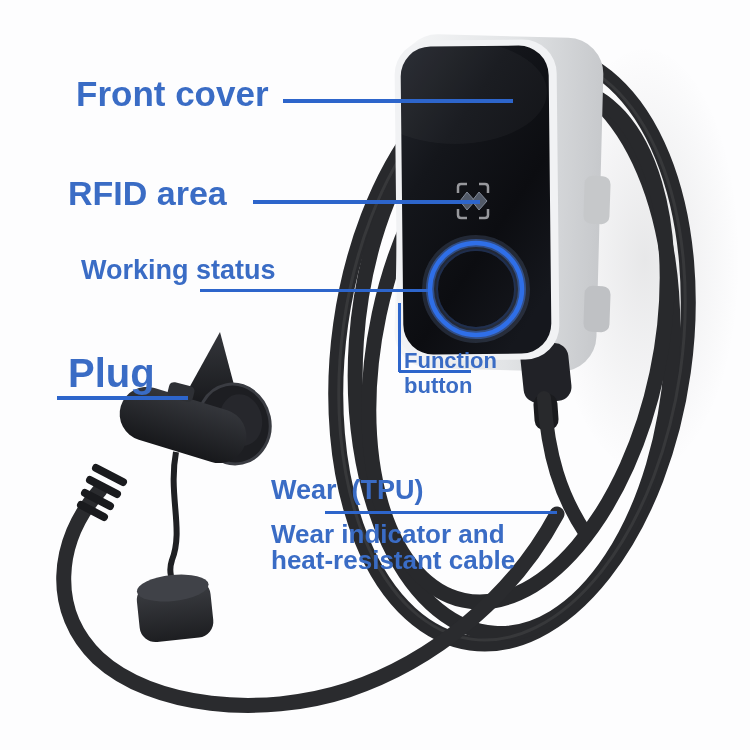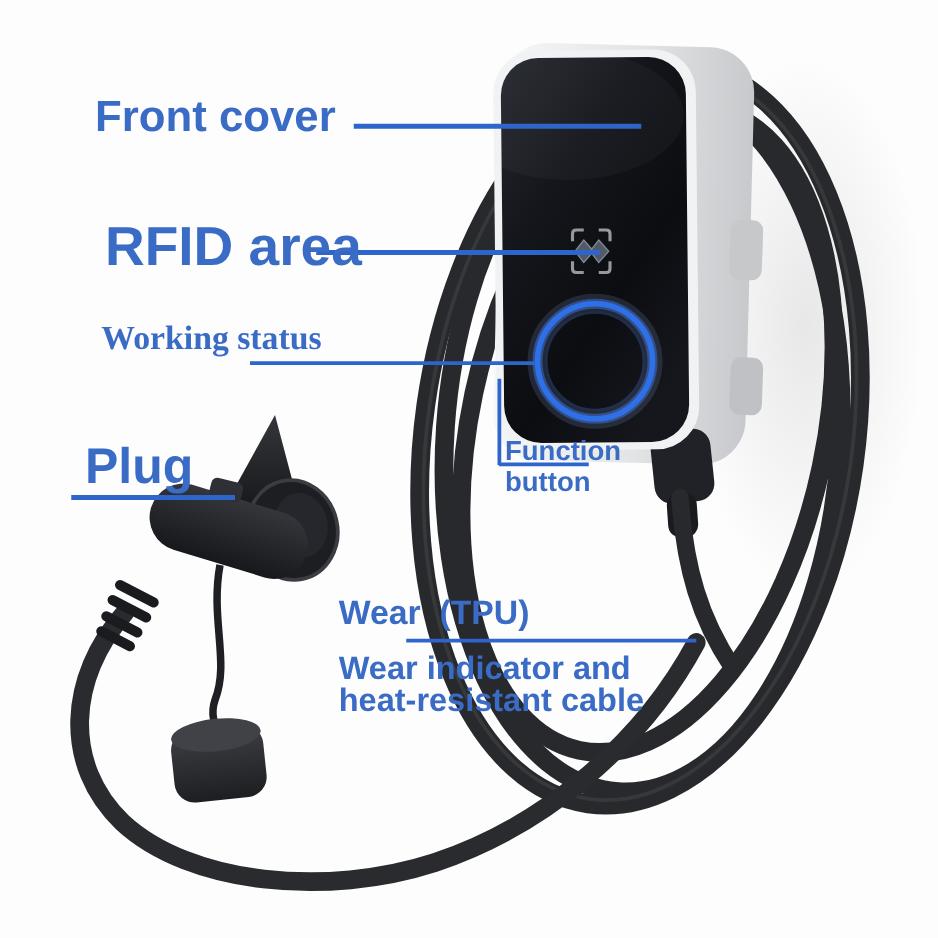--- a/index.html
+++ b/index.html
@@ -12,21 +12,21 @@
   svg{position:absolute;left:0;top:0;}
   .label{
     position:absolute;
     color:#3a6cc5;
     font-weight:700;
     white-space:nowrap;
     line-height:1.0;
   }
   .lbl-xl{font-size:35px;}
   .lbl-plug{font-size:40px;}
-  .lbl-md{font-size:27px;line-height:23px;font-family:Liberation Serif, serif;}
+  .lbl-md{font-size:27px;line-height:23px;}
   .lbl-sm{font-size:22px;}
   .lbl-cable{font-size:27px;white-space:pre;}
   .lbl-desc{font-size:26px;line-height:26px;}
   .pointer{
     position:absolute;
     background:#2d65cb;
   }
 </style>
 </head>
 <body>
@@ -124,21 +124,21 @@
   <div class="pointer" style="left:283px;top:99px;width:230px;height:4px;"></div>
   <div class="pointer" style="left:253px;top:200px;width:227px;height:4px;"></div>
   <div class="pointer" style="left:200px;top:289px;width:228px;height:3px;"></div>
   <div class="pointer" style="left:398px;top:303px;width:3px;height:69px;"></div>
   <div class="pointer" style="left:399px;top:370px;width:72px;height:3px;"></div>
   <div class="pointer" style="left:57px;top:396px;width:131px;height:4px;"></div>
   <div class="pointer" style="left:325px;top:511px;width:232px;height:3px;"></div>
 
   <div class="label lbl-xl" style="left:76px;top:76px;">Front cover</div>
 
-  <div class="label lbl-xl" style="left:84px;top:176px;font-size:44px;">RFID area</div>
+  <div class="label lbl-xl" style="left:68px;top:176px;font-size:34px;">RFID area</div>
 
   <div class="label lbl-md" style="left:81px;top:259px;">
     <div>Working status</div>
   </div>
 
   <div class="label lbl-sm" style="left:404px;top:350px;">Function</div>
   <div class="label lbl-sm" style="left:404px;top:375px;text-align:right;">button</div>
 
   <div class="label lbl-plug" style="left:68px;top:353px;">Plug</div>
 

